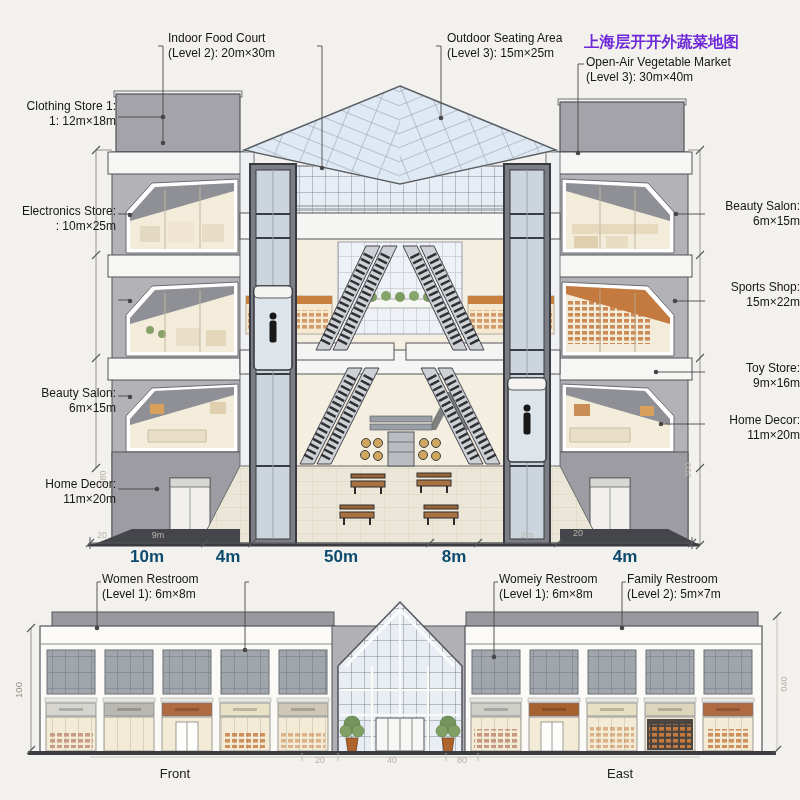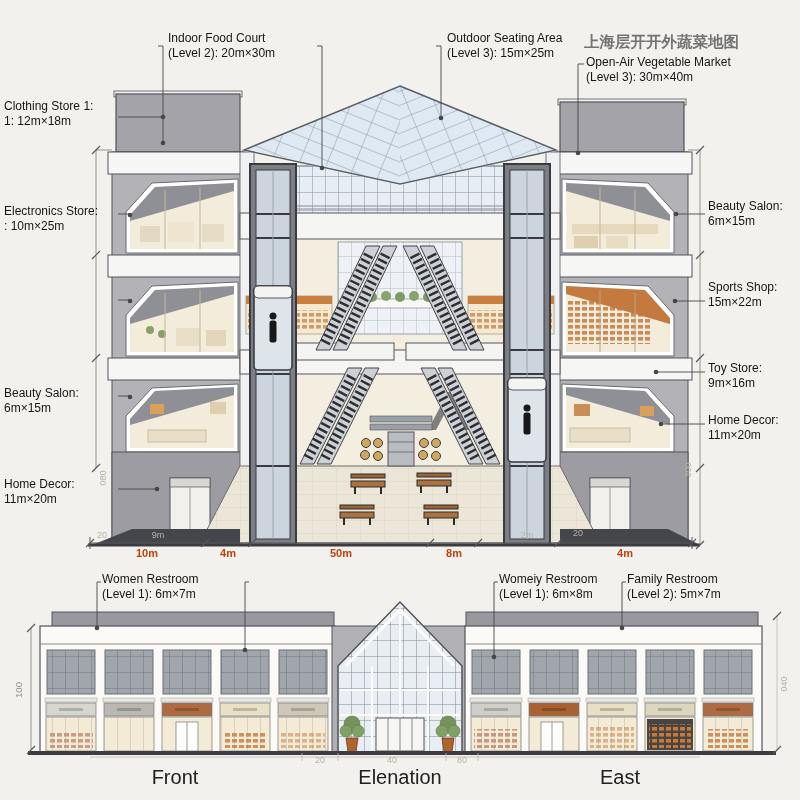--- a/index.html
+++ b/index.html
@@ -4,25 +4,25 @@
 <style>
   html,body{margin:0;padding:0;}
   body{
     width:800px;height:800px;position:relative;overflow:hidden;
     background:#f3f1ed;
     font-family:"Liberation Sans",sans-serif;
   }
   #stage{position:absolute;inset:0;}
   svg{position:absolute;left:0;top:0;}
   .lbl{position:absolute;font-size:12px;line-height:1.28;color:#161616;white-space:pre-line;}
-  .lbl-c{text-align:left;}
-  .chinese{position:absolute;font-weight:700;font-size:15.5px;color:#737373;white-space:pre-line;font-family:"Liberation Sans",sans-serif;}
-  .dim{position:absolute;font-size:11px;font-weight:700;color:#c2410c;width:44px;text-align:center;}
+  .lbl-c{text-align:right;}
+  .chinese{position:absolute;font-weight:700;font-size:15.5px;color:#6d28d9;white-space:pre-line;font-family:"Liberation Sans",sans-serif;}
+  .dim{position:absolute;font-size:17px;font-weight:700;color:#0c4a6e;width:44px;text-align:center;}
   .dimf{position:absolute;font-size:9px;color:#b7b3a8;width:26px;text-align:center;}
-  .caption{position:absolute;font-size:20px;color:#202020;width:150px;text-align:center;}
+  .caption{position:absolute;font-size:13px;color:#202020;width:150px;text-align:center;}
   
   .tk{stroke:#55565a;stroke-width:1.1;}
   .ldr{stroke:#474747;stroke-width:0.9;fill:none;}
   .dot{fill:#474747;}
   .diml{stroke:#8a8a84;stroke-width:0.9;fill:none;}
   .dimd{stroke:#55565a;stroke-width:1;fill:none;}
   .dimf-l{stroke:#bcb8ad;stroke-width:0.8;fill:none;}
   .esc{fill:#cdd0d5;stroke:#44454a;stroke-width:1;}
   .tread{stroke:#2f3034;stroke-width:10;stroke-dasharray:2.5 3.5;fill:none;}
   .ft{font:9px "Liberation Sans",sans-serif;fill:#b7b3a8;}
@@ -501,34 +501,33 @@
 <div class="lbl lbl-c" style="left:708px;top:199px;width:92px">Beauty Salon:
 6m×15m</div>
 <div class="lbl lbl-c" style="left:708px;top:280px;width:92px">Sports Shop:
 15m×22m</div>
 <div class="lbl lbl-c" style="left:708px;top:361px;width:92px">Toy Store:
 9m×16m</div>
 <div class="lbl lbl-c" style="left:708px;top:413px;width:92px">Home Decor:
 11m×20m</div>
 
 <div class="lbl" style="left:102px;top:572px">Women Restroom
-(Level 1): 6m×7m</div>
+(Level 1): 6m×8m</div>
 <div class="lbl" style="left:499px;top:572px">Womeiy Restroom
 (Level 1): 6m×8m</div>
 <div class="lbl" style="left:627px;top:572px">Family Restroom
 (Level 2): 5m×7m</div>
 
 <div class="dim" style="left:125px;top:547px">10m</div>
 <div class="dim" style="left:206px;top:547px">4m</div>
 <div class="dim" style="left:319px;top:547px">50m</div>
 <div class="dim" style="left:432px;top:547px">8m</div>
 <div class="dim" style="left:603px;top:547px">4m</div>
 
 <div class="dimf" style="left:89px;top:530px">20</div>
 <div class="dimf" style="left:145px;top:530px">9m</div>
 <div class="dimf" style="left:514px;top:530px">2m</div>
 <div class="dimf" style="left:565px;top:528px">20</div>
 
 <div class="caption" style="left:100px;top:766px">Front</div>
-<div class="caption" style="left:325px;top:766px">Elenation</div>
 <div class="caption" style="left:545px;top:766px">East</div>
 
 </div>
 
 </body></html>

